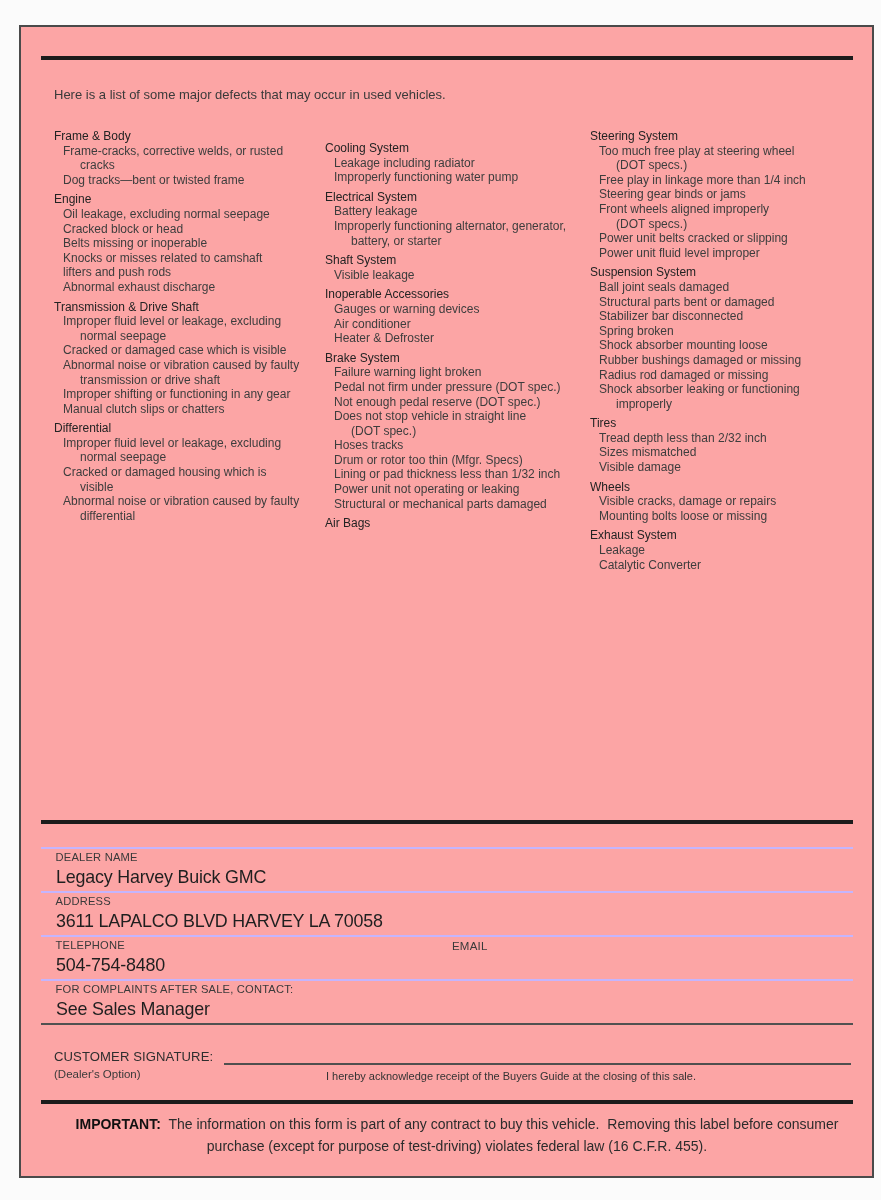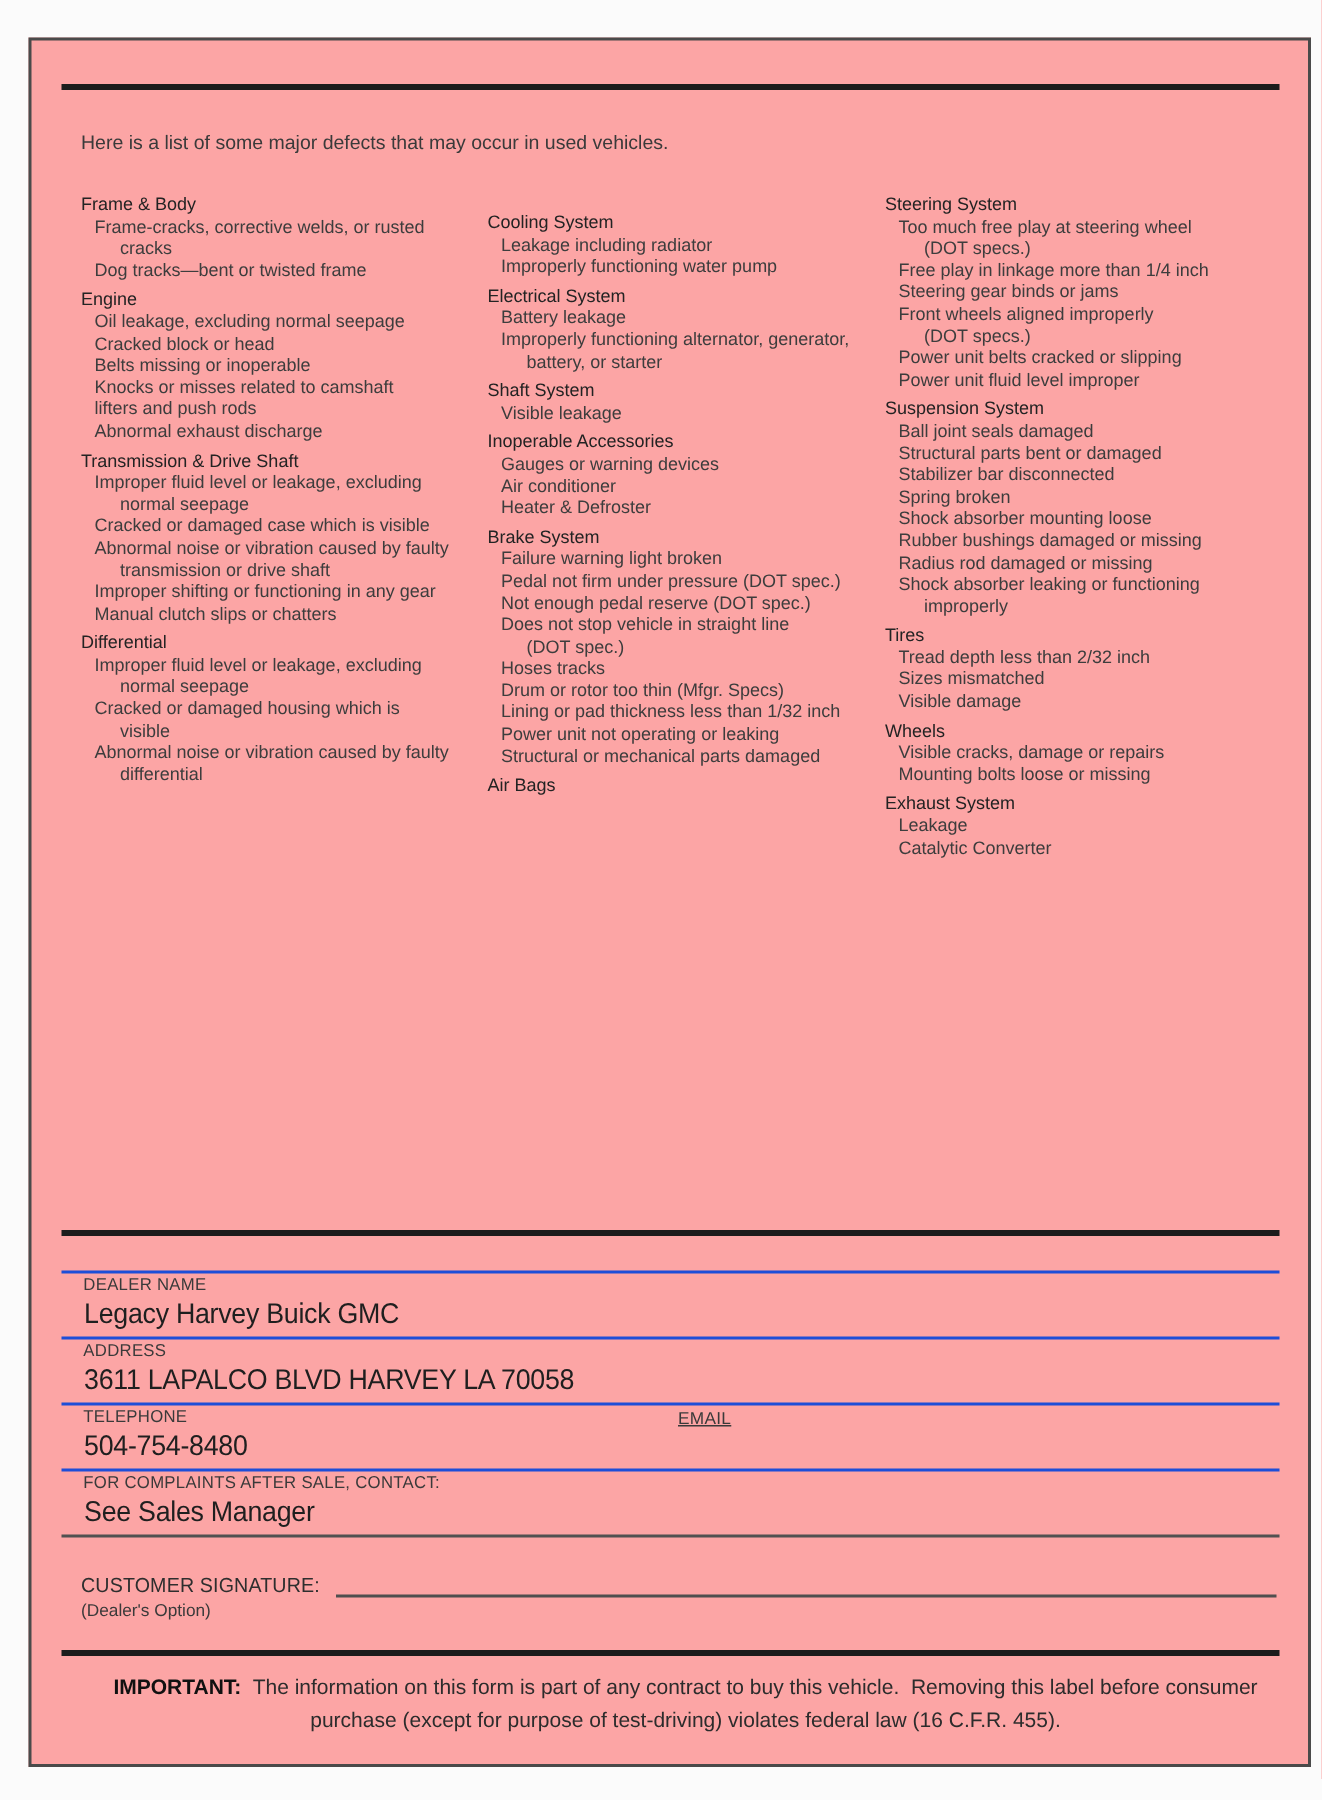--- a/index.html
+++ b/index.html
@@ -24,29 +24,28 @@
   .sec-title{
     font-size:12px;line-height:14.6px;font-weight:normal;color:#232323;
     margin-top:5px;
   }
   .dline{font-size:12px;line-height:14.6px;color:#3d3d3d;}
   .i1{padding-left:9px;}
   .i2{padding-left:26px;}
   .dealer{position:absolute;left:20px;top:793px;width:812px;}
   .dealer .thick-rule{position:static;width:812px;}
   .fields{margin-top:23px;}
-  .field{border-top:2px solid #1d4ed8;position:relative;padding:1px 0 2px 0;}
+  .field{border-top:2px solid #c4b5fd;position:relative;padding:1px 0 2px 0;}
   .field-label{
     font-size:11.5px;color:#3a3a3a;padding-left:15px;letter-spacing:.2px;
     transform:scaleX(.97);transform-origin:0 50%;height:14px;line-height:14px;
   }
   .field-label2{
     position:absolute;left:411px;top:3px;font-size:11.5px;color:#3a3a3a;
     letter-spacing:.2px;
-    text-decoration:underline;
   }
   .field-value{
     font-size:19px;color:#1f1f1f;padding-left:16px;line-height:25px;height:25px;
     transform:scaleX(.94);transform-origin:0 50%;letter-spacing:-.2px;
   }
   .end-line{border-top:2px solid #515151;height:0;}
   .sig-label{
     position:absolute;left:33px;top:1022px;font-size:13.5px;color:#2e2e2e;
     letter-spacing:.1px;transform:scaleX(.97);transform-origin:0 50%;
   }
@@ -183,18 +182,19 @@
           <div class="field-label">FOR COMPLAINTS AFTER SALE, CONTACT:</div>
           <div class="field-value">See Sales Manager</div>
         </div>
         <div class="end-line"></div>
       </div>
   </div>
 
   <div class="sig-label">CUSTOMER SIGNATURE:</div>
   <div class="sig-line"></div>
   <div class="sig-sublabel">(Dealer's Option)</div>
+  <div class="sig-ack">I hereby acknowledge receipt of the Buyers Guide at the closing of this sale.</div>
 
   <div class="thick-rule rule-bottom"></div>
 
   <div class="important"><b>IMPORTANT:</b><span>  The information on this form is part of any contract to buy this vehicle.  Removing this label before consumer purchase (except for purpose of test-driving) violates federal law (16 C.F.R. 455).</span></div>
 
 </div>
 
 </body></html>

